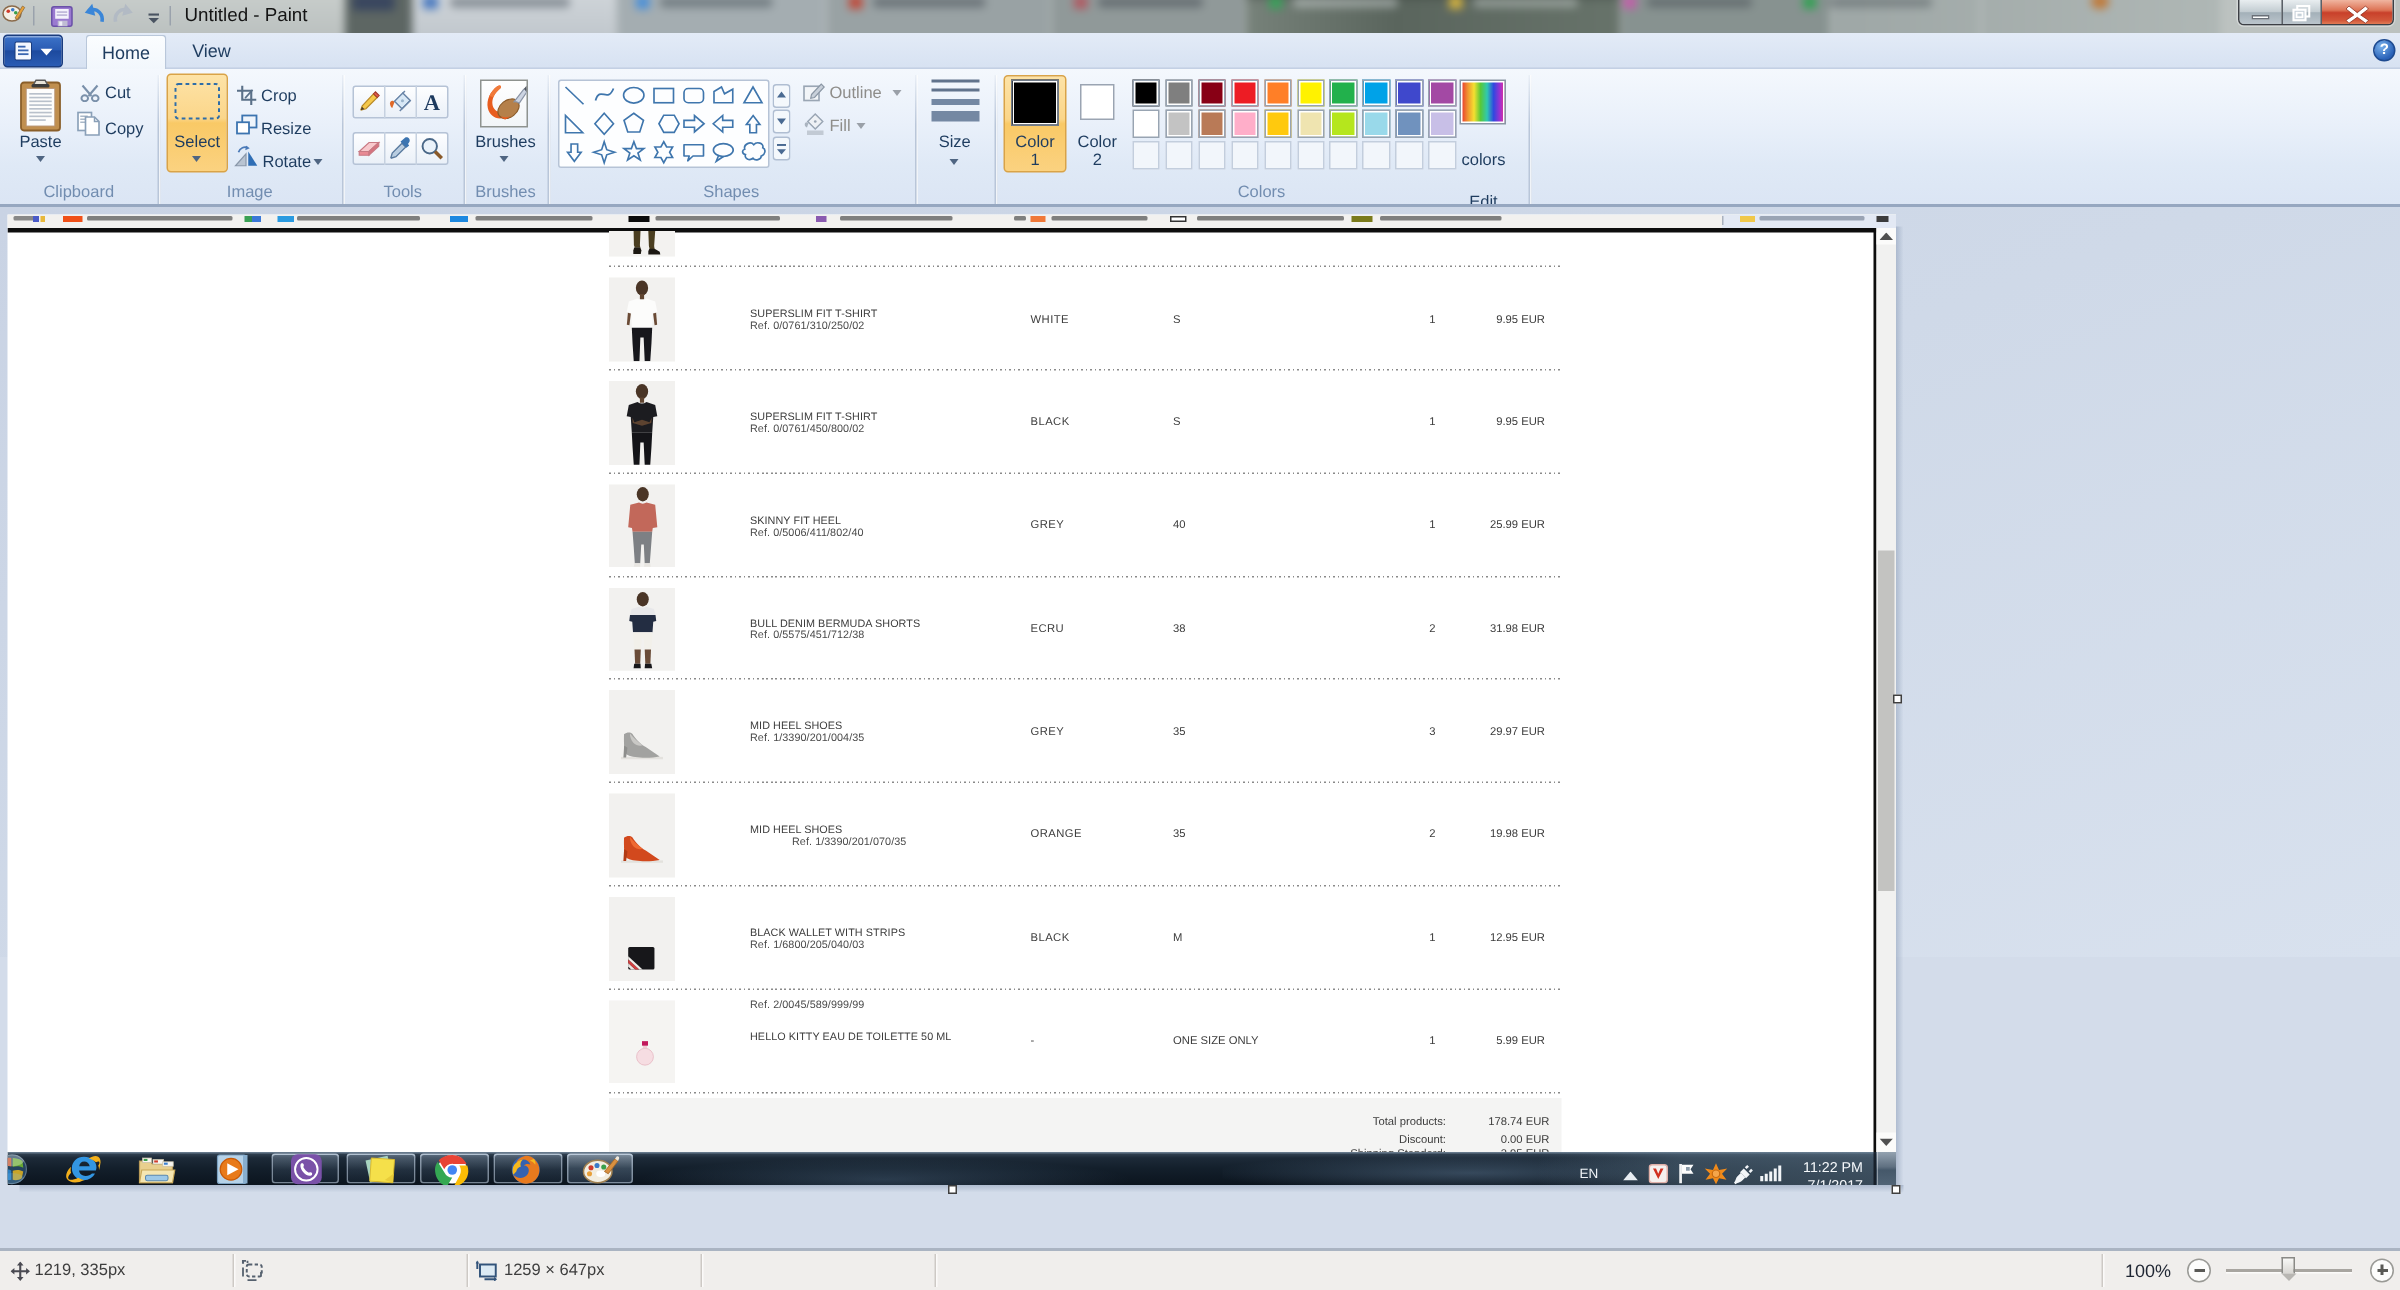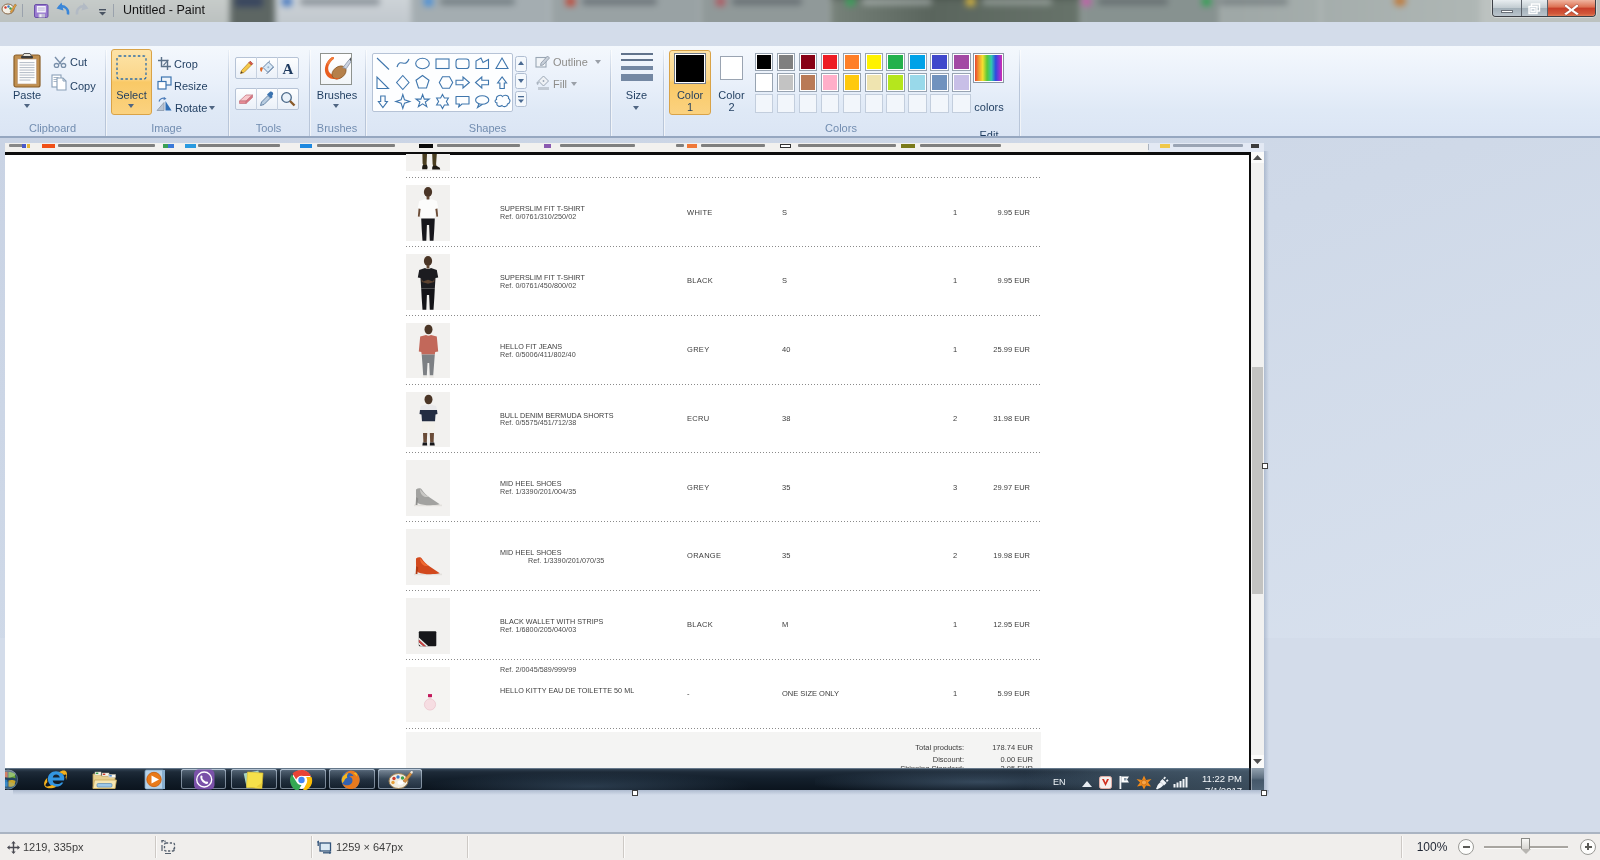--- a/index.html
+++ b/index.html
@@ -157,20 +157,34 @@
           <rect x="9" y="8.5" width="4" height="3" fill="none" stroke="#fff" stroke-width="1.2"></rect>
         </svg>
     </div>
     <div class="capbtn" style="width:47px;background:linear-gradient(180deg,#f0b5a0 0%,#dd7355 40%,#c8402a 50%,#d2573a 80%,#e88a60 100%);">
       <svg width="47" height="17">
           <path d="M18 4 L23.5 8.5 L29 4 L31 6 L25.8 10 L31 13.5 L29 15.5 L23.5 11.5 L18 15.5 L16 13.5 L21.2 10 L16 6 Z" fill="#fff" stroke="#8a2a1a" stroke-width="0.5"></path>
         </svg>
     </div>
   </div>
 
+  <div id="tabstrip" class="abs">
+    <div class="abs" style="left:2px;top:1px;width:40px;height:22px;border-radius:3px;background:linear-gradient(180deg,#3d73c8 0%,#2a5cb4 45%,#1d4a9e 50%,#2a5cb4 100%);border:1px solid #1a3c7e;box-shadow:inset 0 1px 0 rgba(255,255,255,0.4);">
+      <svg width="38" height="20">
+        <rect x="7" y="4" width="11" height="12" rx="1" fill="#f4f8ff" stroke="#1a3c7e" stroke-width="0.7"></rect>
+        <rect x="9" y="6.5" width="5" height="1.2" fill="#3a66b0"></rect>
+        <rect x="9" y="9" width="7" height="1.2" fill="#3a66b0"></rect>
+        <rect x="9" y="11.5" width="7" height="1.2" fill="#3a66b0"></rect>
+        <path d="M24 8.5 L32 8.5 L28 13 Z" fill="#fff"></path>
+      </svg>
+    </div>
+    <div class="abs" style="left:57px;top:1px;width:54px;height:23px;background:linear-gradient(180deg,#fbfdff,#f2f7fc);border:1px solid #b9c7da;border-bottom:none;border-radius:3px 3px 0 0;text-align:center;font-size:12px;color:#1e3c5f;padding-top:4px;">Home</div>
+    <div class="abs" style="left:118px;top:5px;width:46px;text-align:center;font-size:12px;color:#1e3c5f;">View</div>
+    <div class="abs" style="left:1582px;top:4px;width:15px;height:15px;border-radius:50%;background:radial-gradient(circle at 35% 30%,#7ab2ec,#2a62b8 70%);border:1px solid #1d4a90;color:#fff;font-size:10px;font-weight:bold;text-align:center;line-height:13px;">?</div>
+  </div>
 
   <div id="ribbon" class="abs">
 
     <div class="gsep" style="left:105px;"></div>
     <div class="gsep" style="left:228px;"></div>
     <div class="gsep" style="left:309px;"></div>
     <div class="gsep" style="left:365px;"></div>
     <div class="gsep" style="left:610px;"></div>
     <div class="gsep" style="left:663px;"></div>
     <div class="gsep" style="left:1019px;"></div>
@@ -496,21 +510,21 @@
       <div class="pimg" style="top:179.9px;">
         <svg width="44" height="56">
           <rect width="44" height="56" fill="#f2f1ef"></rect>
           <ellipse cx="22.5" cy="6.5" rx="4" ry="4.8" fill="#4a3526"></ellipse>
           <path d="M14.2 13.5 L20 12 Q22.5 13.5 25 12 L30.8 13.5 L32.2 28.5 L29.2 29 L28.8 31.5 L15.7 31.5 L15.3 29 L12.8 28.5 Z" fill="#c2685a"></path>
           <path d="M15.7 31.5 L28.8 31.5 L28 42 L27.2 52.5 L23.8 52.5 L23.2 40 L21.5 40 L20.8 52.5 L17.2 52.5 L16.5 42 Z" fill="#7d8084"></path>
           <path d="M17 52.5 L20.8 52.5 L20.8 54.8 L16.5 54.8 Z" fill="#e8e6e2"></path>
           <path d="M23.6 52.5 L27.4 52.5 L27.8 54.8 L23.4 54.8 Z" fill="#e8e6e2"></path>
         </svg>
       </div>
-      <div class="t1" style="top:198.9px;">HELLO FIT JEANS</div>
+      <div class="t1" style="top:198.9px;">SKINNY FIT HEEL</div>
       <div class="t2" style="top:206.6px;">Ref. 0/5006/411/802/40</div>
       <div class="tc" style="top:202.1px;">GREY</div>
       <div class="ts" style="top:202.1px;">40</div>
       <div class="tq" style="top:202.1px;">1</div>
       <div class="tp" style="left:925px;top:202.1px;">25.99 EUR</div>
 
       <div class="pimg" style="top:248.6px;">
         <svg width="44" height="56">
           <rect width="44" height="56" fill="#f2f1ef"></rect>
           <ellipse cx="22.5" cy="7.5" rx="4" ry="4.8" fill="#4a3526"></ellipse>

